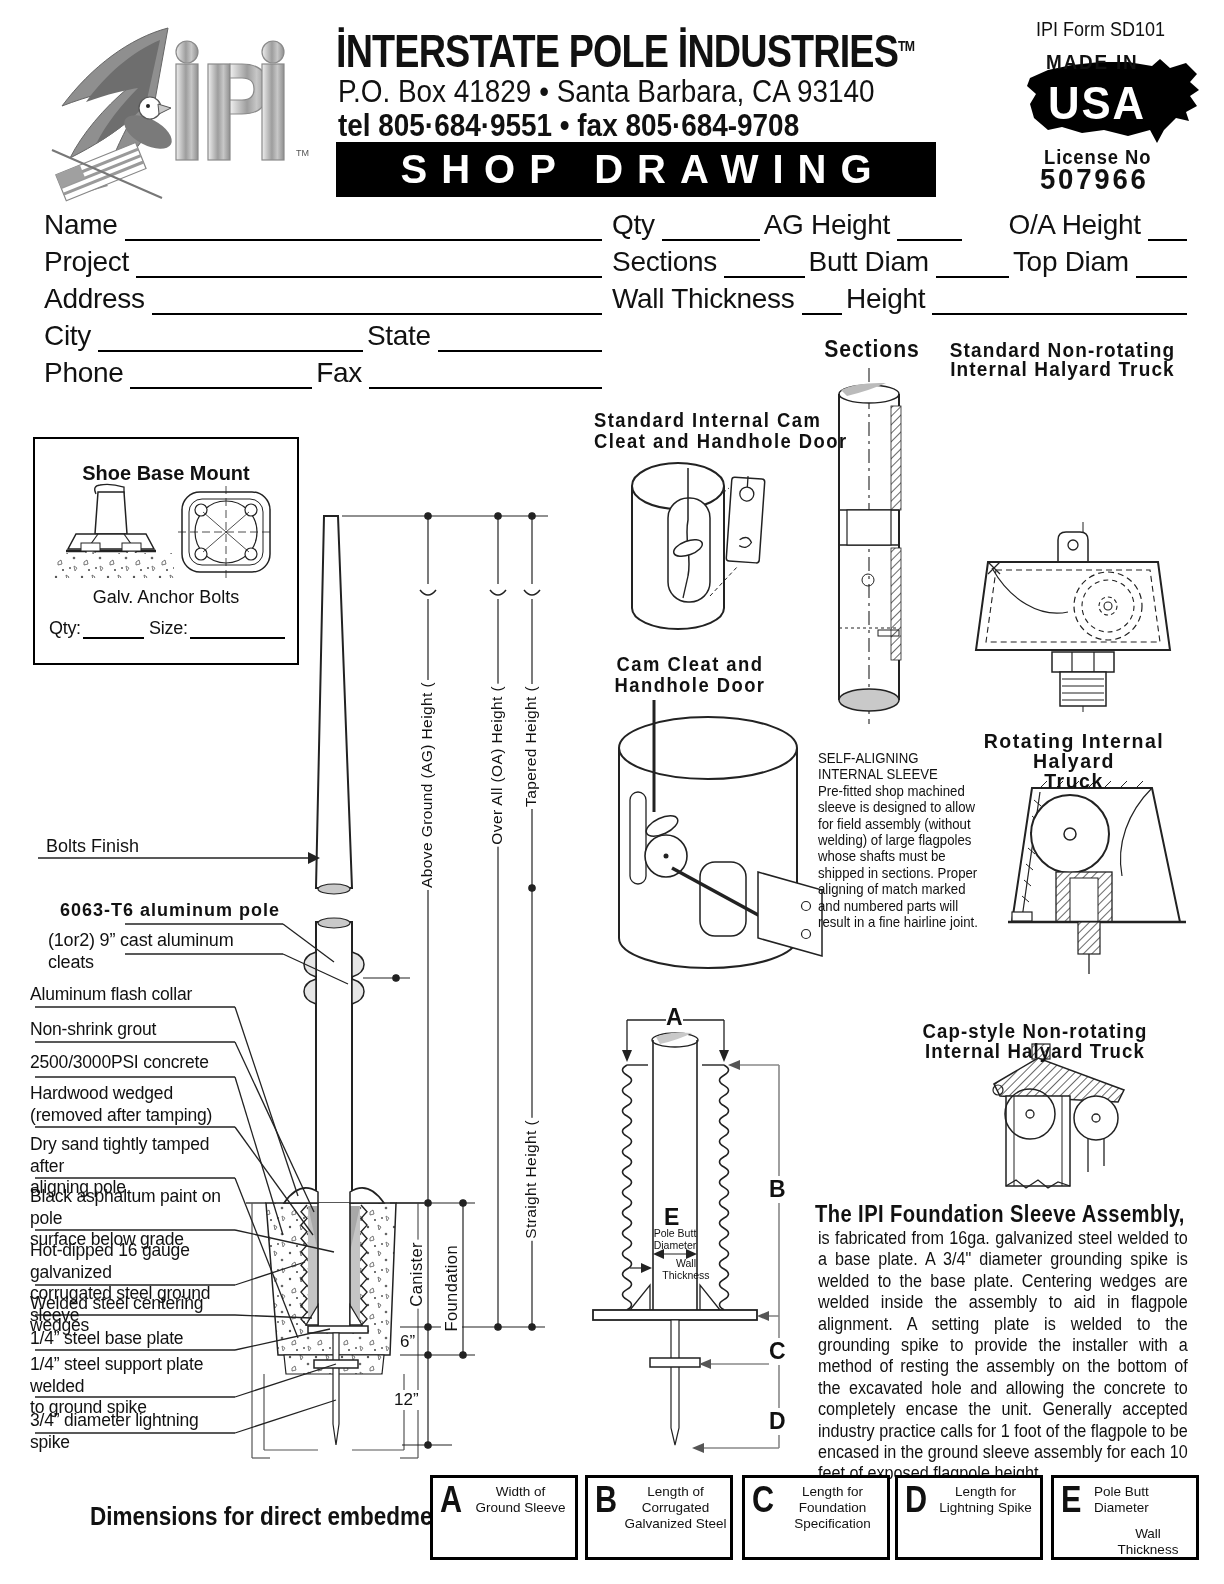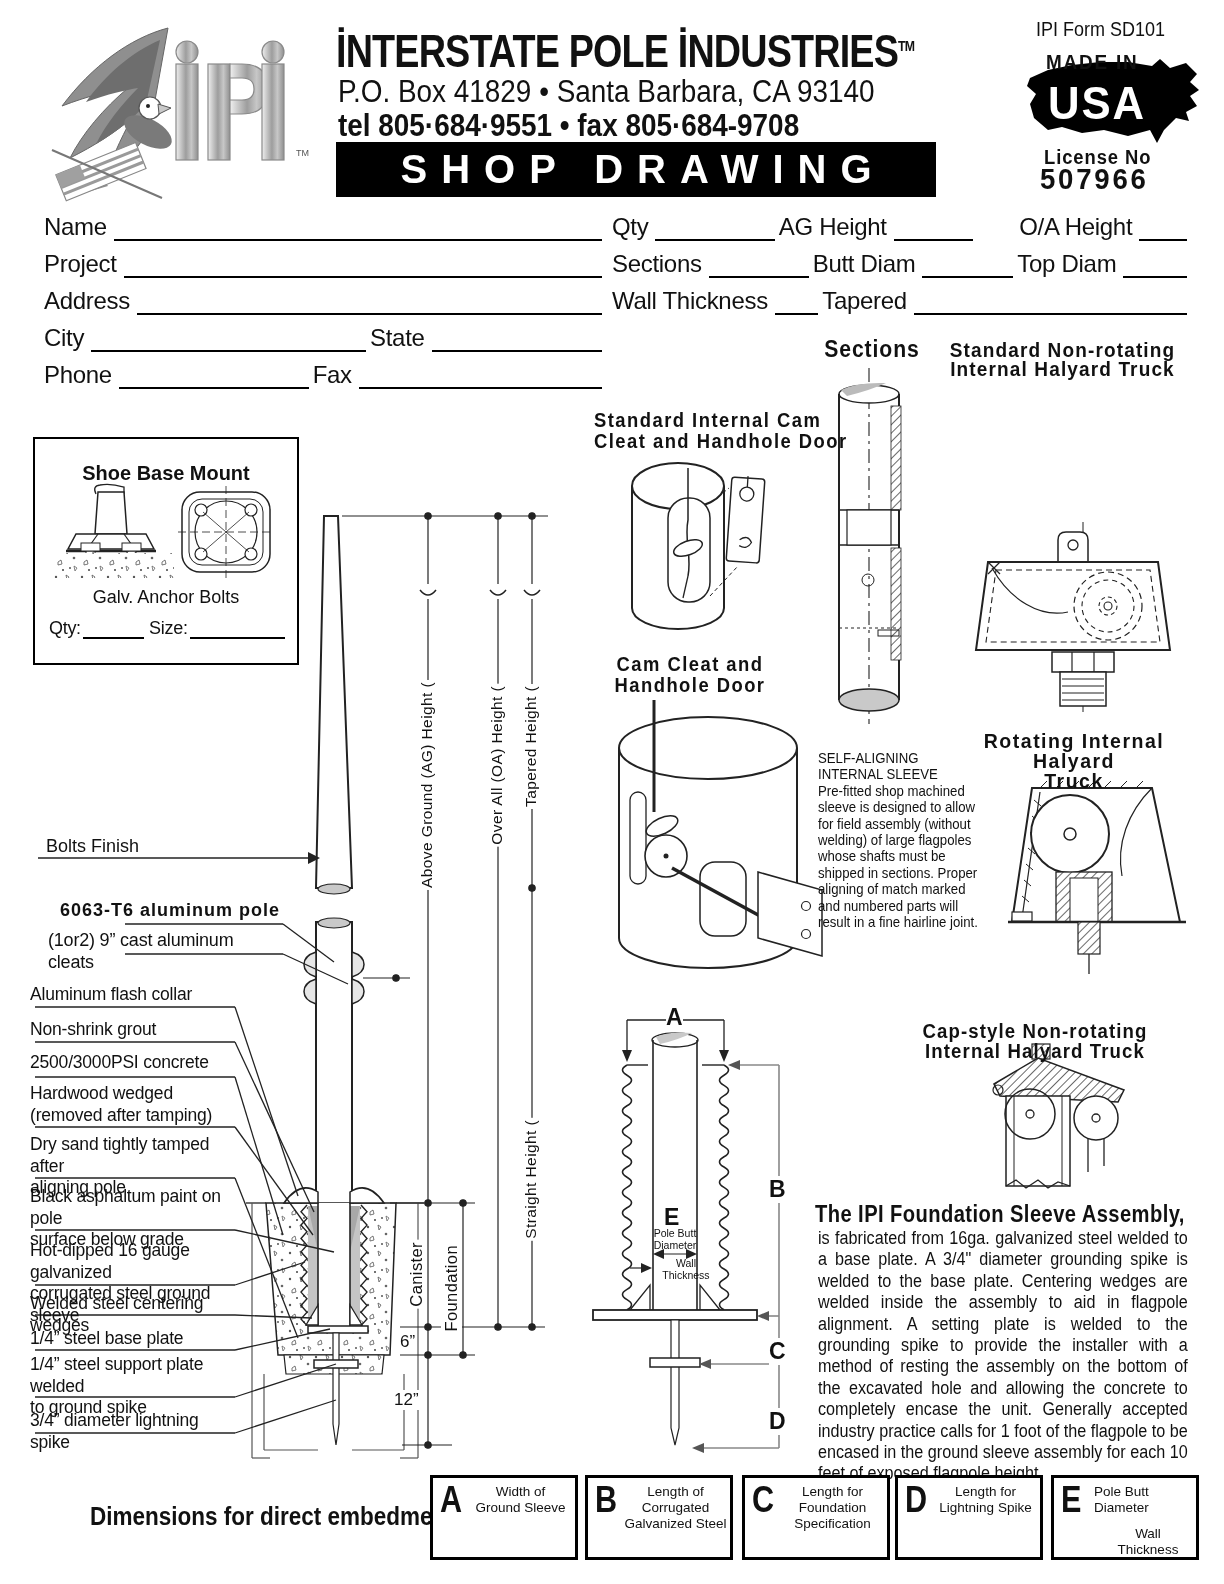--- a/index.html
+++ b/index.html
@@ -7,21 +7,21 @@
     width:1224px; height:1584px; position:relative; background:#fff;
     font-family:"Liberation Sans", sans-serif; color:#111; overflow:hidden;
   }
   .abs { position:absolute; }
   .pre { white-space:pre-line; }
   .nowrap { white-space:nowrap; }
   .b { font-weight:bold; }
   .cond { transform-origin:left top; }
   .condc { transform-origin:center top; }
   
-  .row { position:absolute; display:flex; align-items:flex-end; font-size:24px; height:27px; }
+  .row { position:absolute; display:flex; align-items:flex-end; font-size:28px; height:27px; }
   .lbl { white-space:nowrap; padding-right:7px; letter-spacing:-0.3px; }
   .ln  { border-bottom:2px solid #000; height:100%; }
   
   .co { position:absolute; font-size:17.5px; line-height:21.5px; text-align:left;
         left:30px; width:203px; letter-spacing:-0.2px; }
   
   .vlab { position:absolute; writing-mode:vertical-rl; transform:rotate(180deg);
           background:#fff; font-size:15.5px; letter-spacing:0.4px; padding:2px 1px; }
   .dimtxt { position:absolute; background:#fff; font-size:17px; padding:0 2px; }
   
@@ -429,21 +429,21 @@
   <span class="lbl">Sections</span>
   <span class="ln" style="flex:1.1"></span>
   <span class="lbl" style="padding-left:4px;">Butt Diam</span>
   <span class="ln" style="flex:1"></span>
   <span class="lbl" style="padding-left:4px;">Top Diam</span>
   <span class="ln" style="flex:0.7"></span>
 </div>
 <div class="row" style="left:612px;top:288px;width:575px;">
   <span class="lbl">Wall Thickness</span>
   <span class="ln" style="flex:0.35"></span>
-  <span class="lbl" style="padding-left:4px;">Tapered</span>
+  <span class="lbl" style="padding-left:4px;">Height</span>
   <span class="ln" style="flex:2.2"></span>
 </div>
 
 <div class="stitle condc" style="left:820px;top:336px;font-size:23px;transform:scaleX(.92);letter-spacing:1px;">Sections</div>
 <div class="stitle pre condc" style="left:935px;top:341px;width:255px;text-align:center;font-size:20px;line-height:19px;letter-spacing:1.2px;transform:scaleX(.95);">Standard Non-rotating
 Internal Halyard Truck</div>
 <div class="stitle pre cond" style="left:594px;top:410px;font-size:20px;line-height:21px;letter-spacing:1.6px;transform:scaleX(.92);">Standard Internal Cam
 Cleat and Handhole Door</div>
 <div class="stitle pre condc" style="left:600px;top:654px;width:180px;text-align:center;font-size:20px;line-height:21px;letter-spacing:1.6px;transform:scaleX(.92);">Cam Cleat and
 Handhole Door</div>

